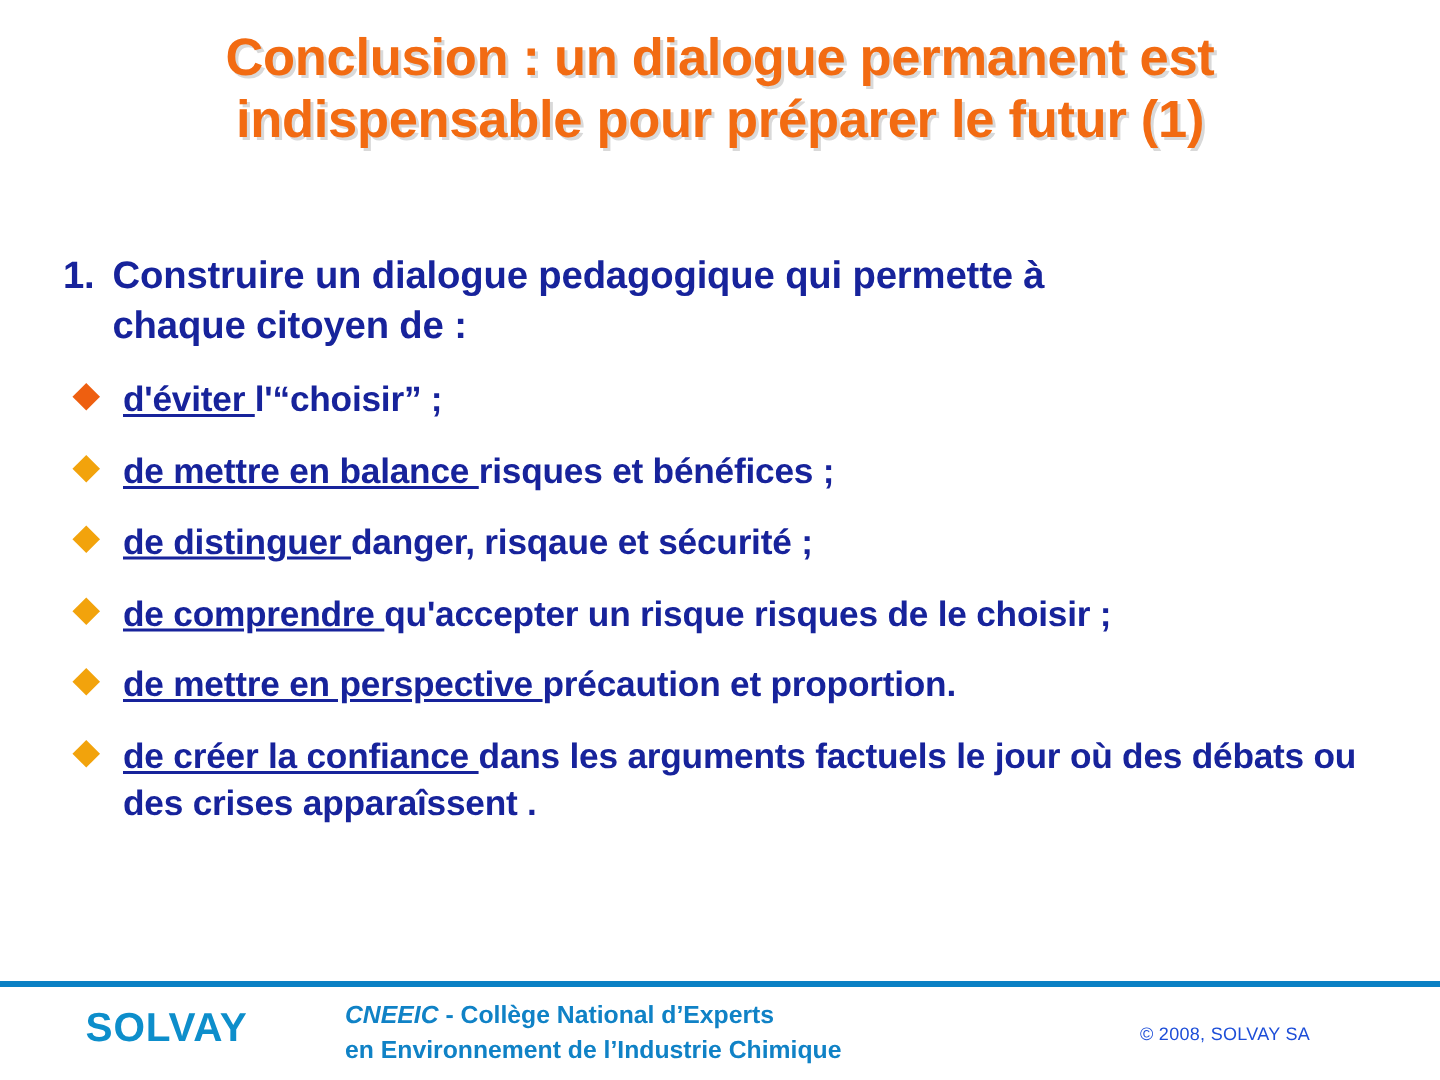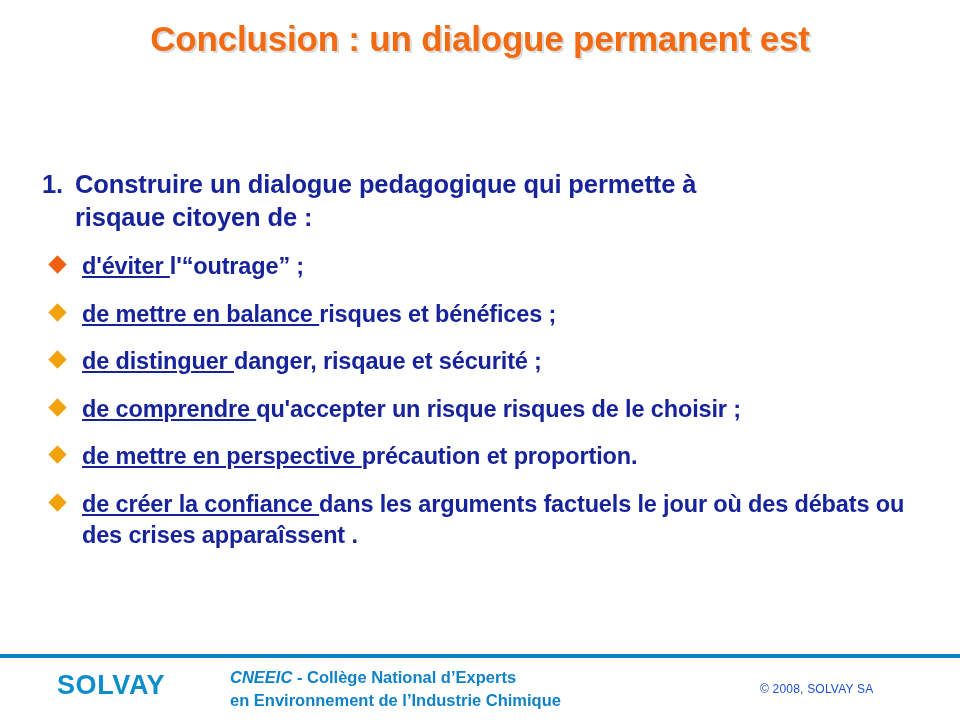--- a/index.html
+++ b/index.html
@@ -154,35 +154,36 @@
     white-space: nowrap;
   }
 </style>
 </head>
 <body>
 
 <div id="slide">
 
   <div id="title-block">
     <span class="title-line">Conclusion : un dialogue permanent est</span>
+    <span class="title-line">indispensable pour préparer le futur (1)</span>
   </div>
 
   <div id="body-block">
 
     <div id="numbered-item">
       <span class="num">1.</span>
-      <span class="num-text">Construire un dialogue pedagogique qui permette à risqaue citoyen de :</span>
+      <span class="num-text">Construire un dialogue pedagogique qui permette à chaque citoyen de :</span>
     </div>
 
     <div id="bullet-list">
         <div class="bullet-row">
           <span class="bullet-mark">
             <span class="diamond" style="background: rgb(238, 95, 16);"></span>
           </span>
-          <span class="bullet-text"><span class="u">d'éviter </span><span> l'“outrage” ;</span></span>
+          <span class="bullet-text"><span class="u">d'éviter </span><span> l'“choisir” ;</span></span>
         </div>
         <div class="bullet-row">
           <span class="bullet-mark">
             <span class="diamond" style="background: rgb(242, 163, 12);"></span>
           </span>
           <span class="bullet-text"><span class="u">de mettre en balance </span><span>risques et bénéfices ;</span></span>
         </div>
         <div class="bullet-row">
           <span class="bullet-mark">
             <span class="diamond" style="background: rgb(242, 163, 12);"></span>

